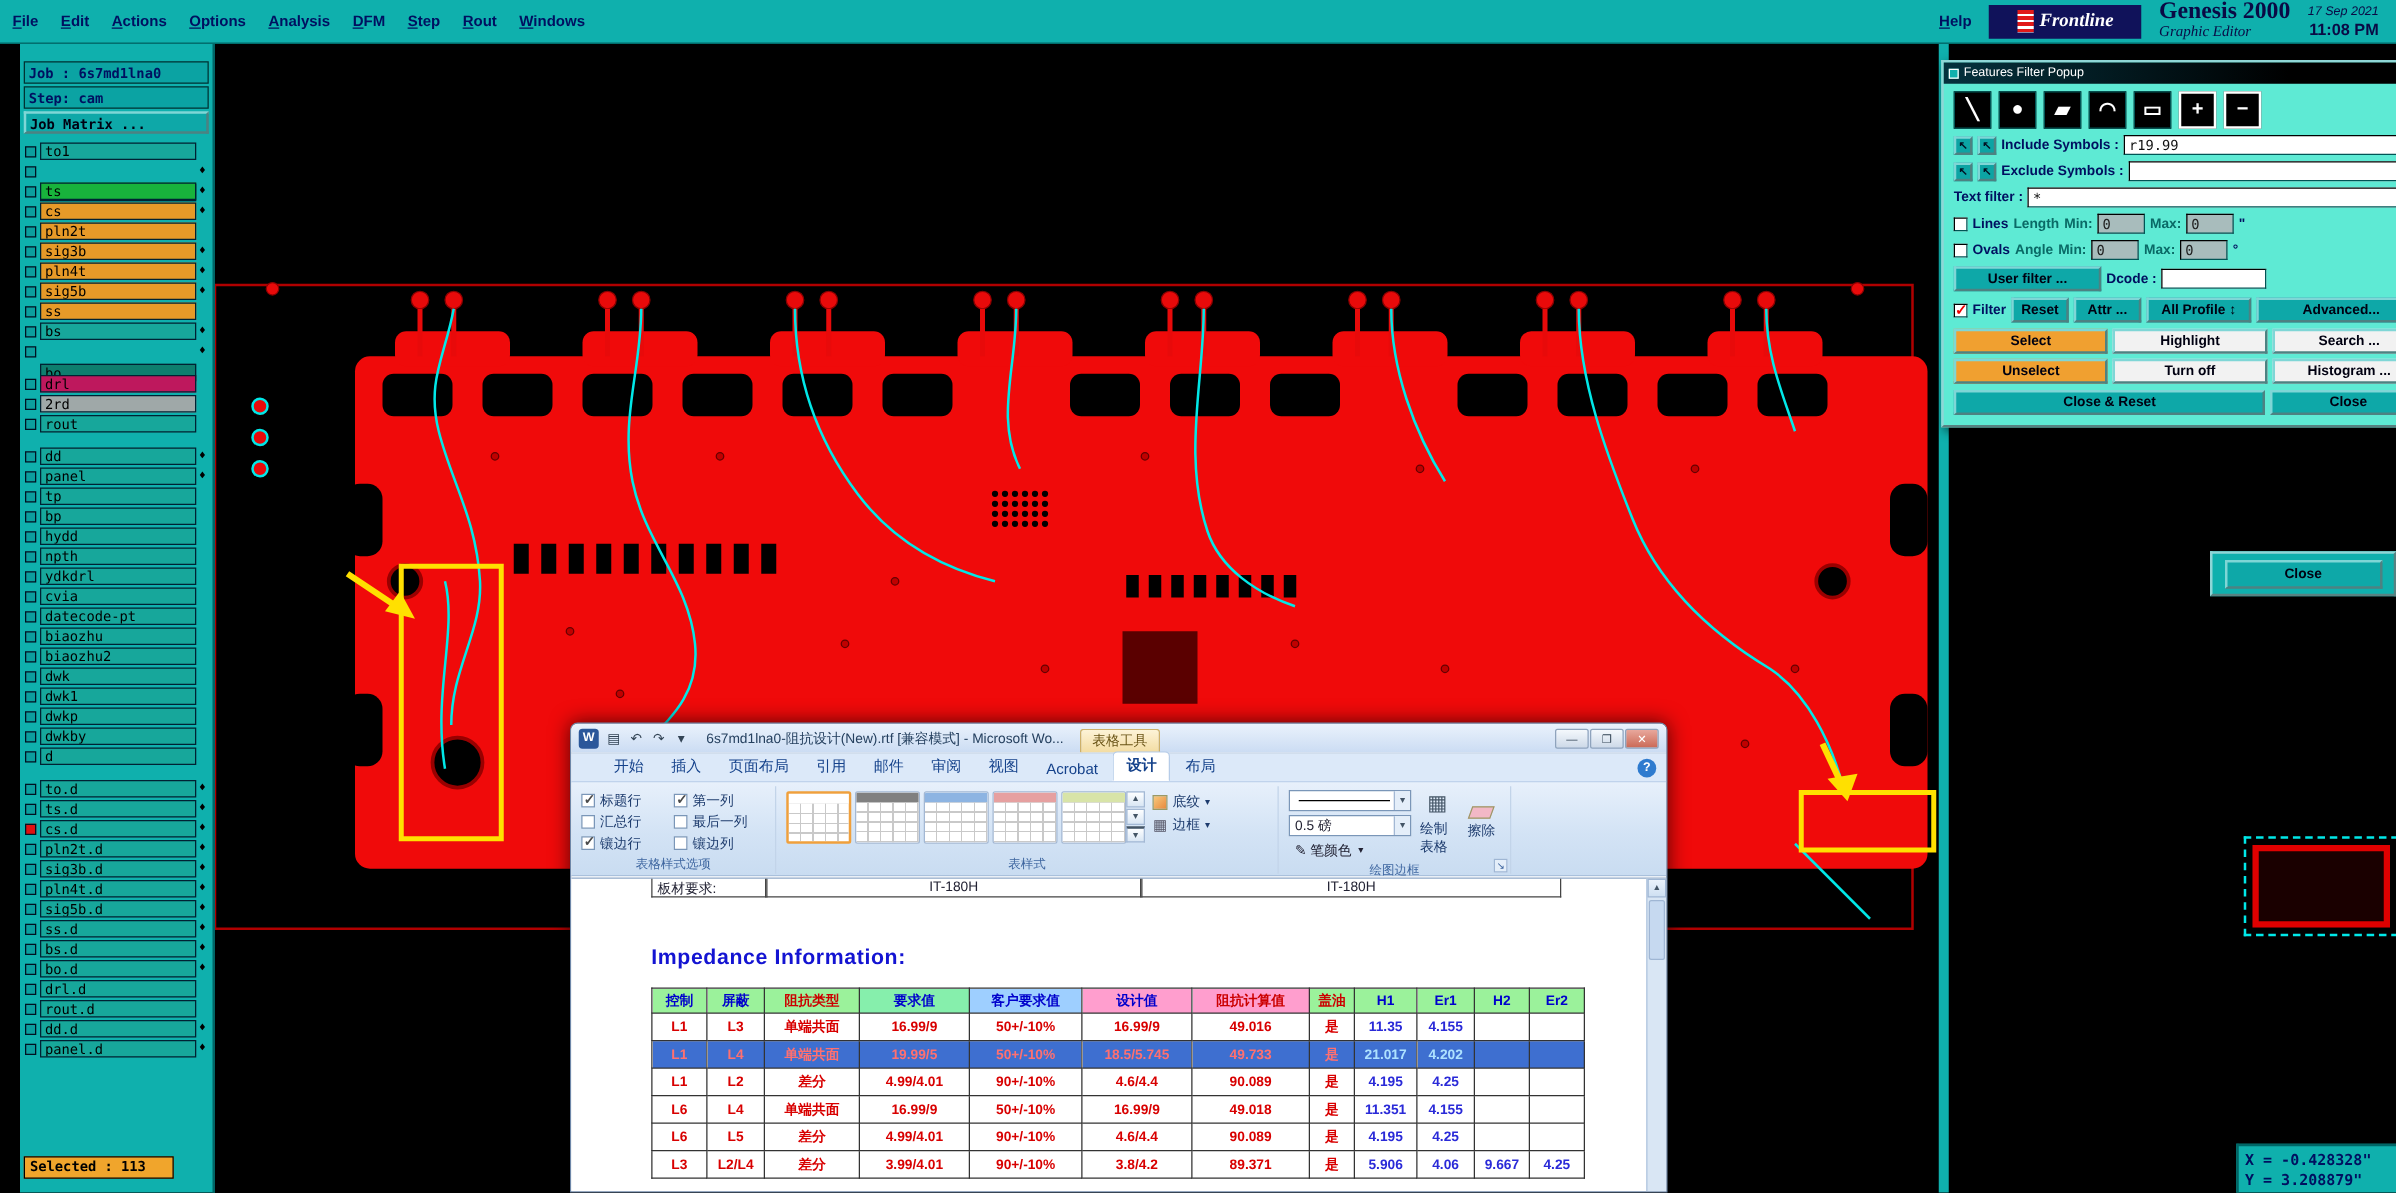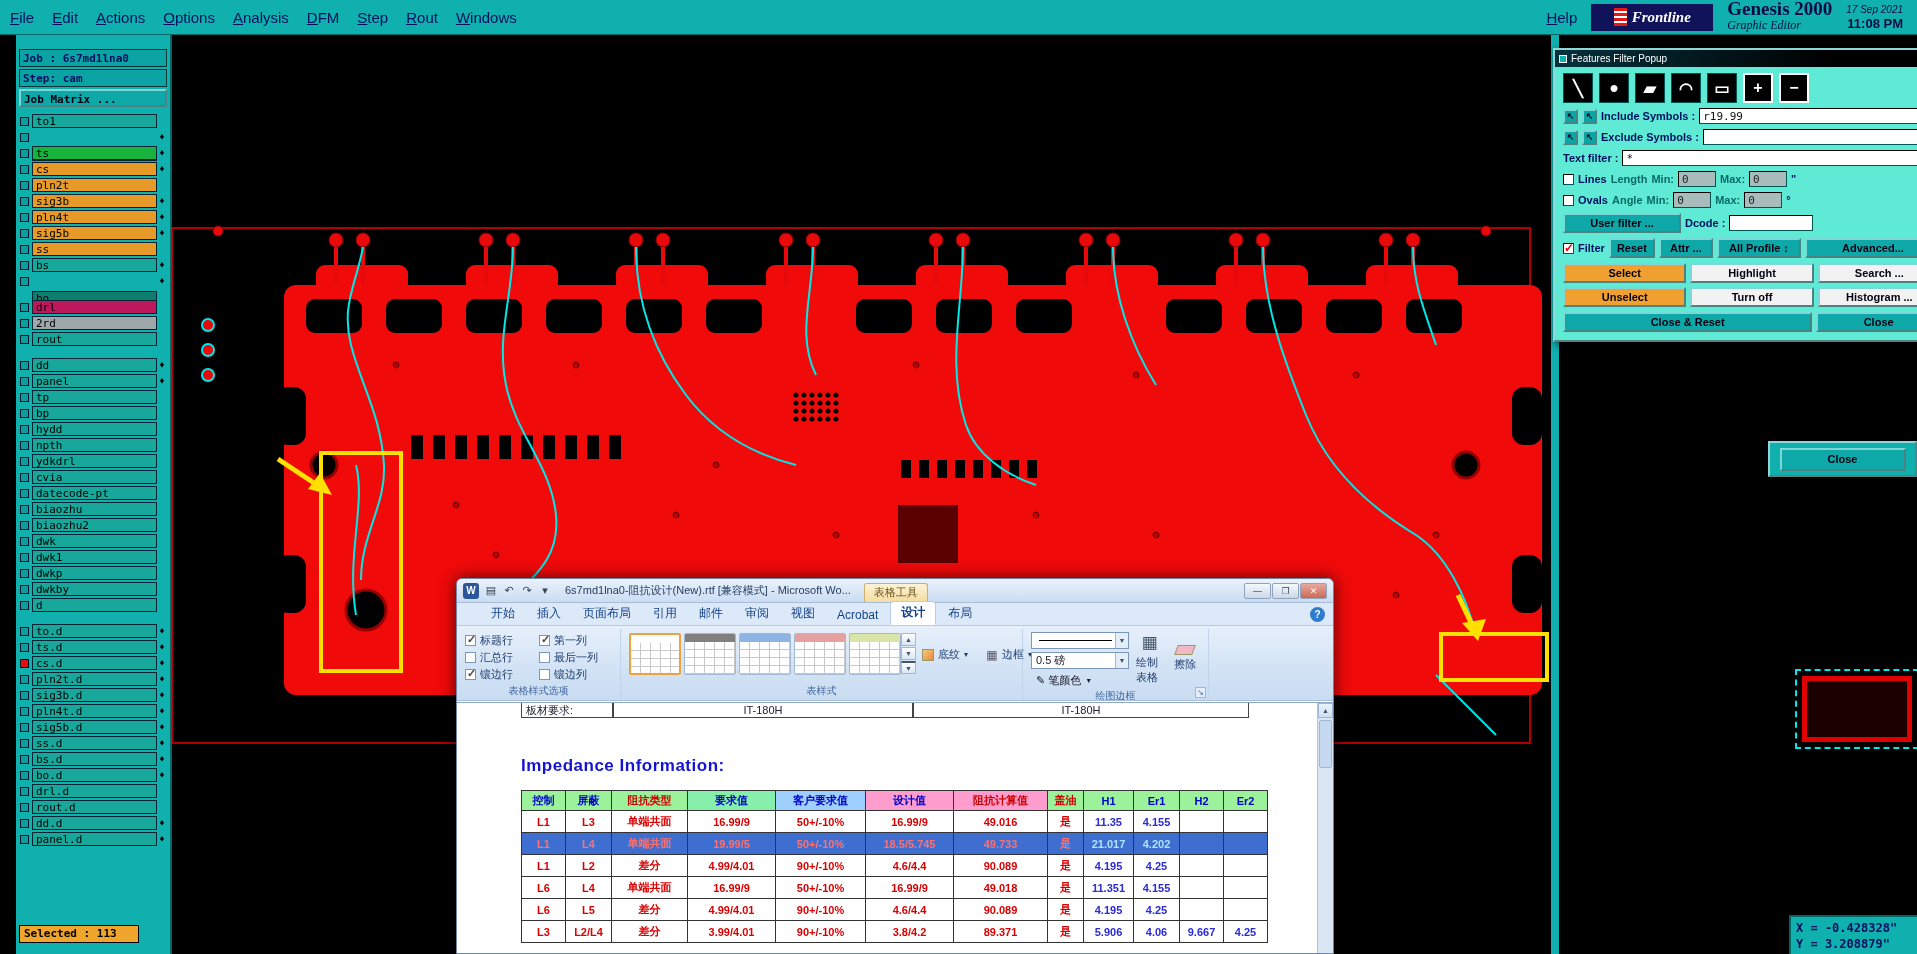--- a/index.html
+++ b/index.html
@@ -7,21 +7,21 @@
     --board-red:#F00A0A; --trace-cyan:#00E8E8; --hl-yellow:#FFE000;
   }
   *{box-sizing:border-box; margin:0; padding:0;}
   html,body{width:1917px;height:954px;overflow:hidden;background:#000;
     font-family:"Liberation Sans",sans-serif;}
   .screen{position:absolute;inset:0;}
 
   
   .menubar{position:absolute;left:0;top:0;width:1917px;height:35px;background:var(--teal);
     border-bottom:1px solid #066;display:flex;align-items:center;padding:0 10px;gap:18px;z-index:20;}
-  .menu-item{font-size:15px;color:var(--navy);font-weight:normal;cursor:default;}
+  .menu-item{font-size:12px;color:var(--navy);font-weight:bold;cursor:default;}
   .menu-item::first-letter{text-decoration:underline;}
   .menubar-right{margin-left:auto;display:flex;align-items:center;gap:14px;}
   .frontline-logo{width:122px;height:27px;background:#10125A;border-radius:0;display:flex;
     align-items:center;justify-content:center;color:#fff;font-style:italic;font-weight:bold;
     font-size:15px;font-family:"Liberation Serif",serif;}
   .frontline-logo .stripes{width:13px;height:18px;margin-right:5px;
     background:repeating-linear-gradient(180deg,#E11919 0 3px,#fff 3px 5px);}
   .genesis-block{display:flex;flex-direction:column;line-height:16px;}
   .genesis-title{font-family:"Liberation Serif",serif;font-weight:bold;font-size:19px;color:#0A0A45;}
   .genesis-sub{font-family:"Liberation Serif",serif;font-style:italic;font-size:12px;color:#0A0A45;}
@@ -131,21 +131,21 @@
   .gal-wrap{display:flex;gap:3px;padding-top:3px;}
   .thumb{width:52px;height:42px;background:#fff;border:1px solid #A3B8D4;border-radius:2px;position:relative;overflow:hidden;}
   .thumb.sel{border:2px solid #F0A03C;}
   .thumb .hdr{height:8px;}
   .thumb .bdy{position:absolute;left:0;right:0;top:8px;bottom:0;
     background-image:repeating-linear-gradient(180deg,transparent 0 7px,#C9C9C9 7px 8px),
                      repeating-linear-gradient(90deg,transparent 0 9px,#C9C9C9 9px 10px);}
   .gal-arrows{display:flex;flex-direction:column;gap:1px;padding-top:3px;}
   .gal-arrows div{width:15px;height:13px;border:1px solid #A3B8D4;background:linear-gradient(#FDFEFF,#D9E6F4);
     font-size:7px;text-align:center;line-height:12px;color:#456;}
-  .mini-col{display:flex;flex-direction:row;gap:18px;padding:4px 0 0 6px;}
+  .mini-col{display:flex;flex-direction:column;gap:3px;padding:4px 0 0 6px;}
   .mini-cmd{display:flex;align-items:center;gap:4px;font-size:11px;color:#1E3C6E;white-space:nowrap;}
   .swatch{width:12px;height:12px;background:linear-gradient(135deg,#F7C97E,#E8893C);border:1px solid #996;flex:none;}
   .bicon{font-size:12px;color:#556;width:12px;text-align:center;flex:none;}
   .draw-cols{display:flex;gap:6px;padding-top:2px;}
   .combo{width:98px;height:17px;background:#fff;border:1px solid #7A96B8;display:flex;align-items:center;
     font-size:11px;color:#223;padding-left:4px;}
   .combo .line{flex:1;height:0;border-top:1px solid #000;margin:0 3px;}
   .combo .arrow{margin-left:auto;width:13px;height:100%;border-left:1px solid #A3B8D4;background:#E4EEF9;
     font-size:7px;text-align:center;line-height:15px;color:#456;}
   .draw-left{display:flex;flex-direction:column;gap:3px;}

